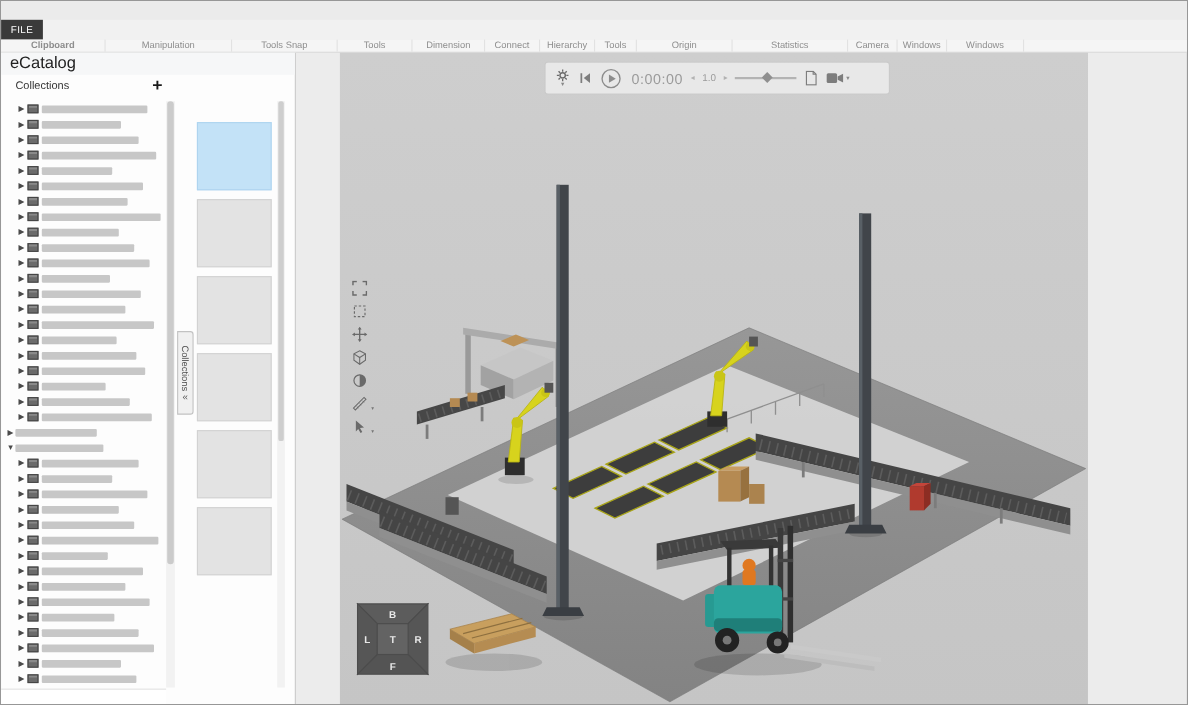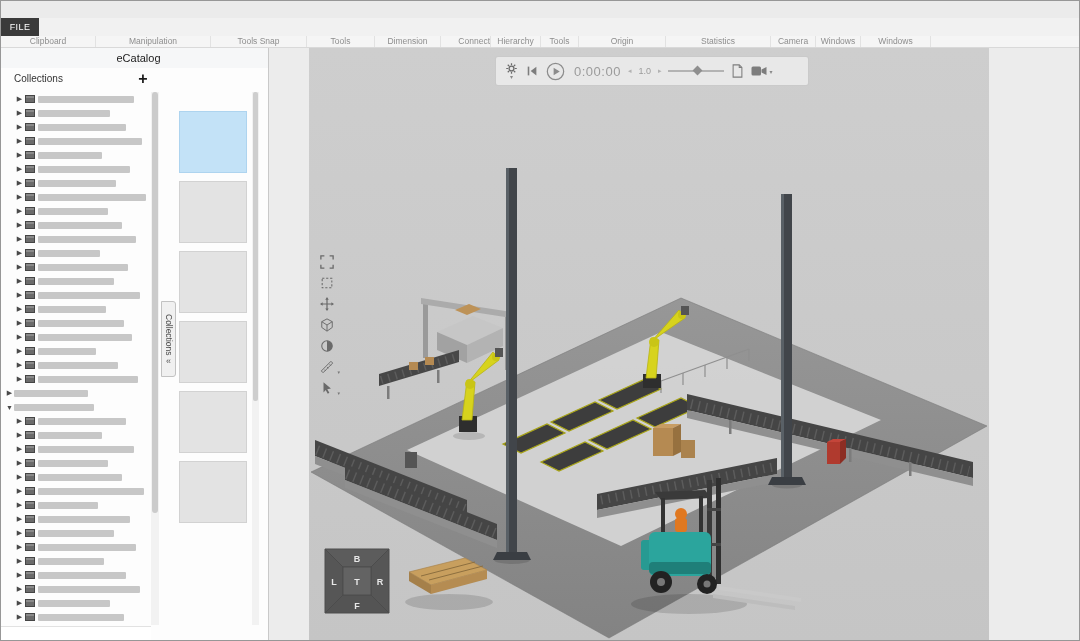--- a/index.html
+++ b/index.html
@@ -12,21 +12,21 @@
   .menubar { position:absolute; top:17px; left:0; right:0; height:18px; background:#f1f1f1; display:flex; align-items:stretch;gap:36px; }
   .file-tab { width:38px; background:#3a3a3a; color:#fff; font-size:9px; letter-spacing:.4px; display:flex; align-items:center; justify-content:center; cursor:default; }
   .menu-tabs { display:flex; }
   .menu-tab { padding:0 12px; font-size:9.5px; letter-spacing:.3px; color:#3d3d3d; display:flex; align-items:center; cursor:default; }
   .menu-tab.active { background:#ffffff; border:1px solid #d8d8d8; border-bottom:none; }
   .ribbon { position:absolute; top:35px; left:0; right:0; height:12px; background:#f5f5f5; border-bottom:1px solid #d9d9d9; display:flex; }
   .ribbon-group { font-size:8.5px; color:#8e8e8e; text-align:center; line-height:11px; border-right:1px solid #e2e2e2; overflow:hidden; white-space:nowrap; }
 
   
   .left-panel { position:absolute; top:47px; left:0; width:268px; bottom:0; background:#fdfdfd; border-right:1px solid #c9c9c9; }
-  .ecat-header { height:20px; line-height:20px; padding-left:8px; font-size:11px; color:#222; background:#f6f7f8;text-align:center; }
+  .ecat-header { height:20px; line-height:20px; padding-left:8px; font-size:15px; color:#222; background:#f6f7f8; }
   .collections-row { position:absolute; top:22px; left:0; right:0; height:20px; }
   .collections-label { position:absolute; left:13px; top:3px; font-size:10px; color:#333; }
   .add-collection-btn { position:absolute; left:133px; top:0px; width:18px; height:18px; font-size:16px; font-weight:600; color:#1a1a1a; text-align:center; line-height:17px; cursor:default; }
   .catalog-list { position:absolute; top:44px; left:2px; width:146px; bottom:15px; overflow:hidden; }
   .cat-row { height:14px; display:flex; align-items:center; }
   .cat-row .cat-arrow { width:9px; font-size:7px; color:#4a4a4a; text-align:center; flex:none; }
   .cat-row.ind1 { padding-left:12px; }
   .cat-row.ind0 { padding-left:2px; }
   .cat-icon { flex:none; width:10px; height:8px; margin:0 3px 0 1px; background:#6b6b6b; border:1px solid #454545; box-shadow:inset 0 2px 0 #8a8a8a; }
   .cat-bar { height:7px; background:#c7c7c7; border-radius:1px; }
@@ -74,26 +74,26 @@
 
 <div class="app">
 
   <div class="titlebar"></div>
 
   <div class="menubar">
     <div class="file-tab">FILE</div>
   </div>
 
   <div class="ribbon" id="ribbon-groups">
-      <div class="ribbon-group" style="width: 95px;">Clipboard</div>
+      <div class="ribbon-group" style="width: 95px; font-weight: bold;">Clipboard</div>
       <div class="ribbon-group" style="width: 115px;">Manipulation</div>
       <div class="ribbon-group" style="width: 96px;">Tools Snap</div>
       <div class="ribbon-group" style="width: 68px;">Tools</div>
       <div class="ribbon-group" style="width: 66px;">Dimension</div>
-      <div class="ribbon-group" style="width: 50px; text-align: right;">Connect</div>
+      <div class="ribbon-group" style="width: 50px;">Connect</div>
       <div class="ribbon-group" style="width: 50px;">Hierarchy</div>
       <div class="ribbon-group" style="width: 38px;">Tools</div>
       <div class="ribbon-group" style="width: 87px;">Origin</div>
       <div class="ribbon-group" style="width: 105px;">Statistics</div>
       <div class="ribbon-group" style="width: 45px;">Camera</div>
       <div class="ribbon-group" style="width: 45px;">Windows</div>
       <div class="ribbon-group" style="width: 70px;">Windows</div>
     </div>
 
   <div class="left-panel">

